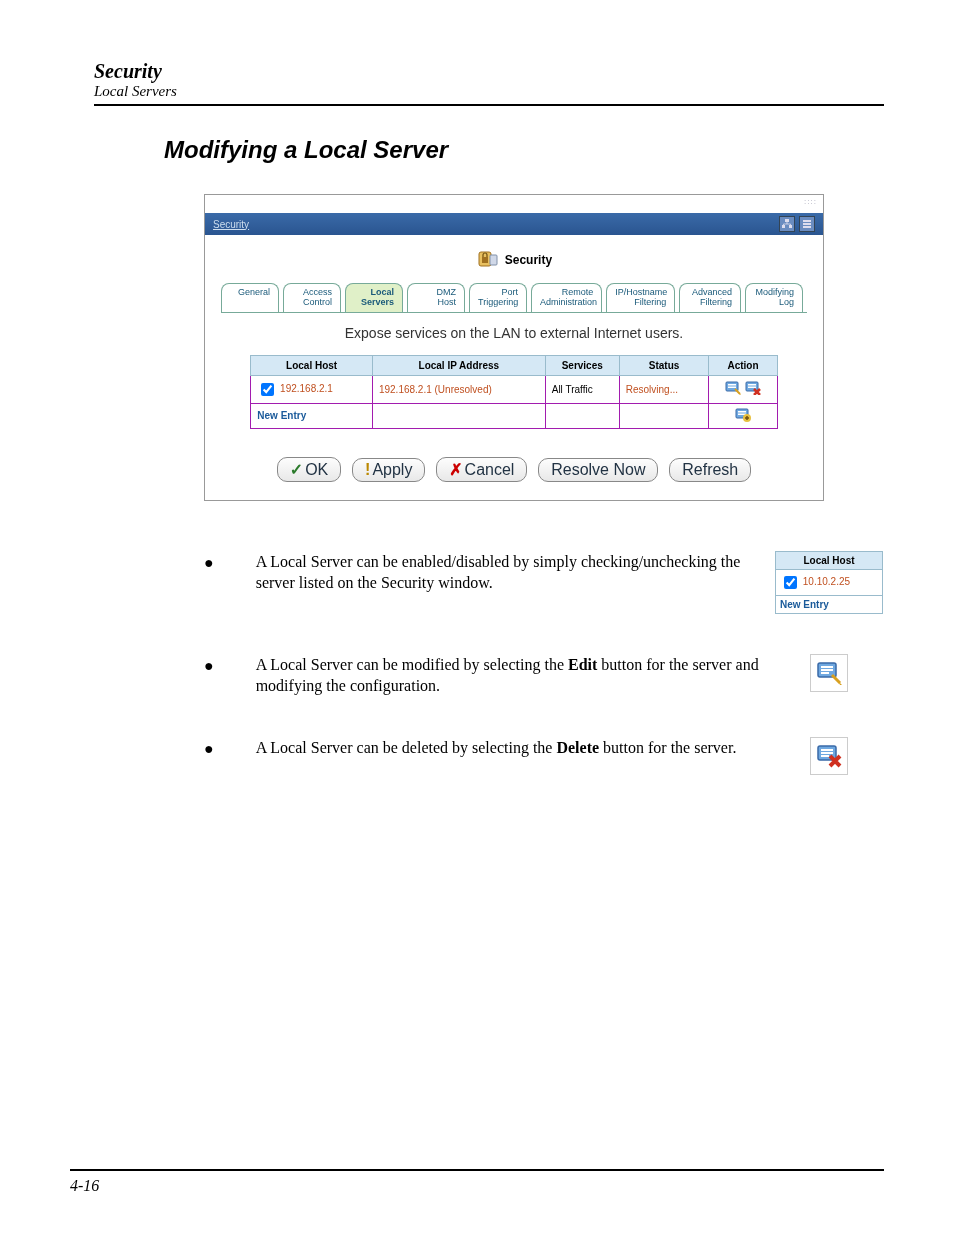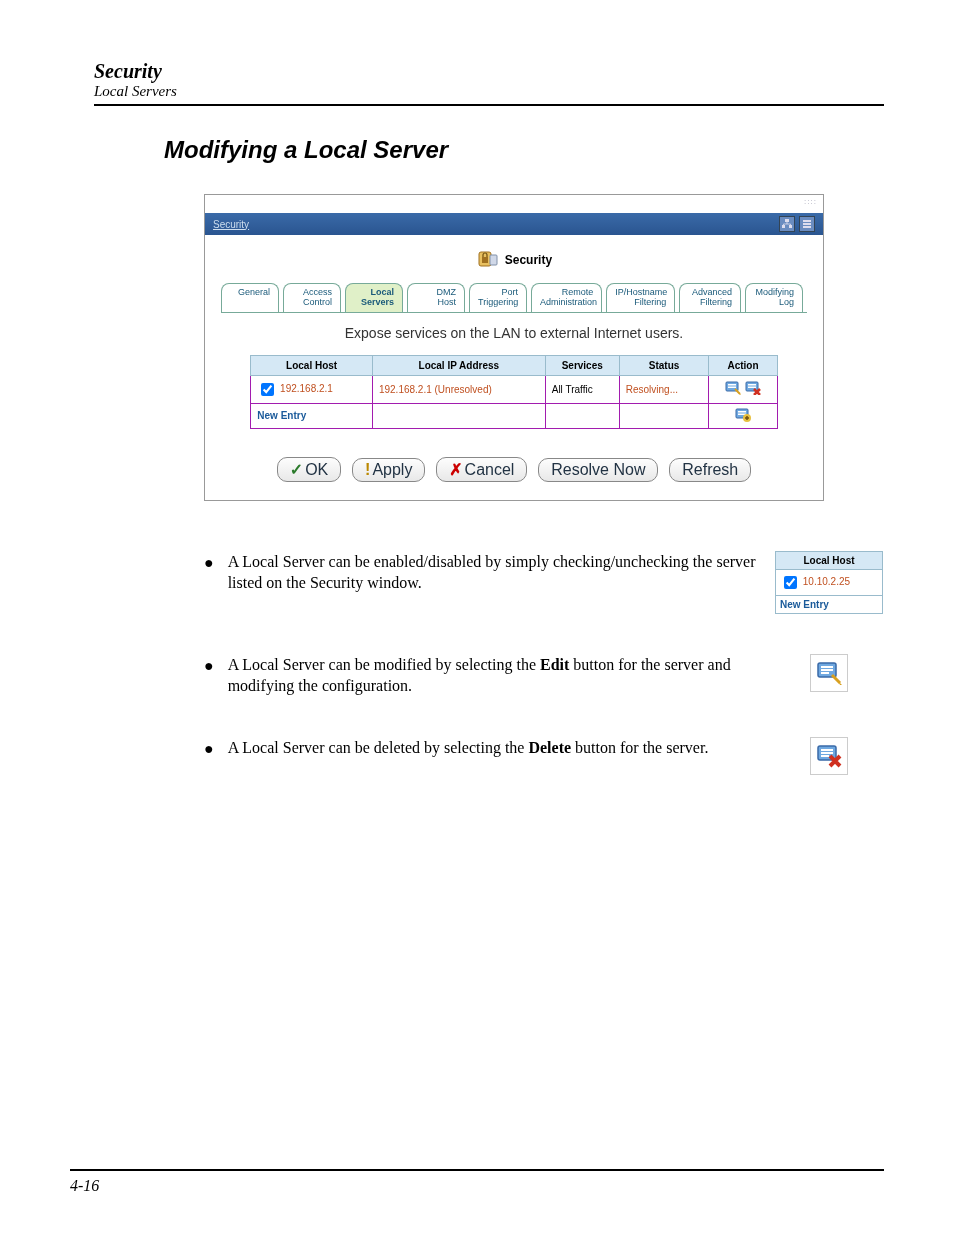--- a/index.html
+++ b/index.html
@@ -197,20 +197,21 @@
   }
   .bullet-dot {
     font-size: 16px;
     line-height: 1.2;
     margin-top: 2px;
   }
   .bullet-text {
     flex: 1;
     max-width: 560px;
     line-height: 1.35;
+    margin-left: 28px;
   }
   .bullet-side {
     width: 110px;
     display: flex;
     justify-content: center;
   }
   .mini-table {
     border: 1px solid #9bc;
     border-collapse: collapse;
     font-family: Verdana, Arial, sans-serif;

